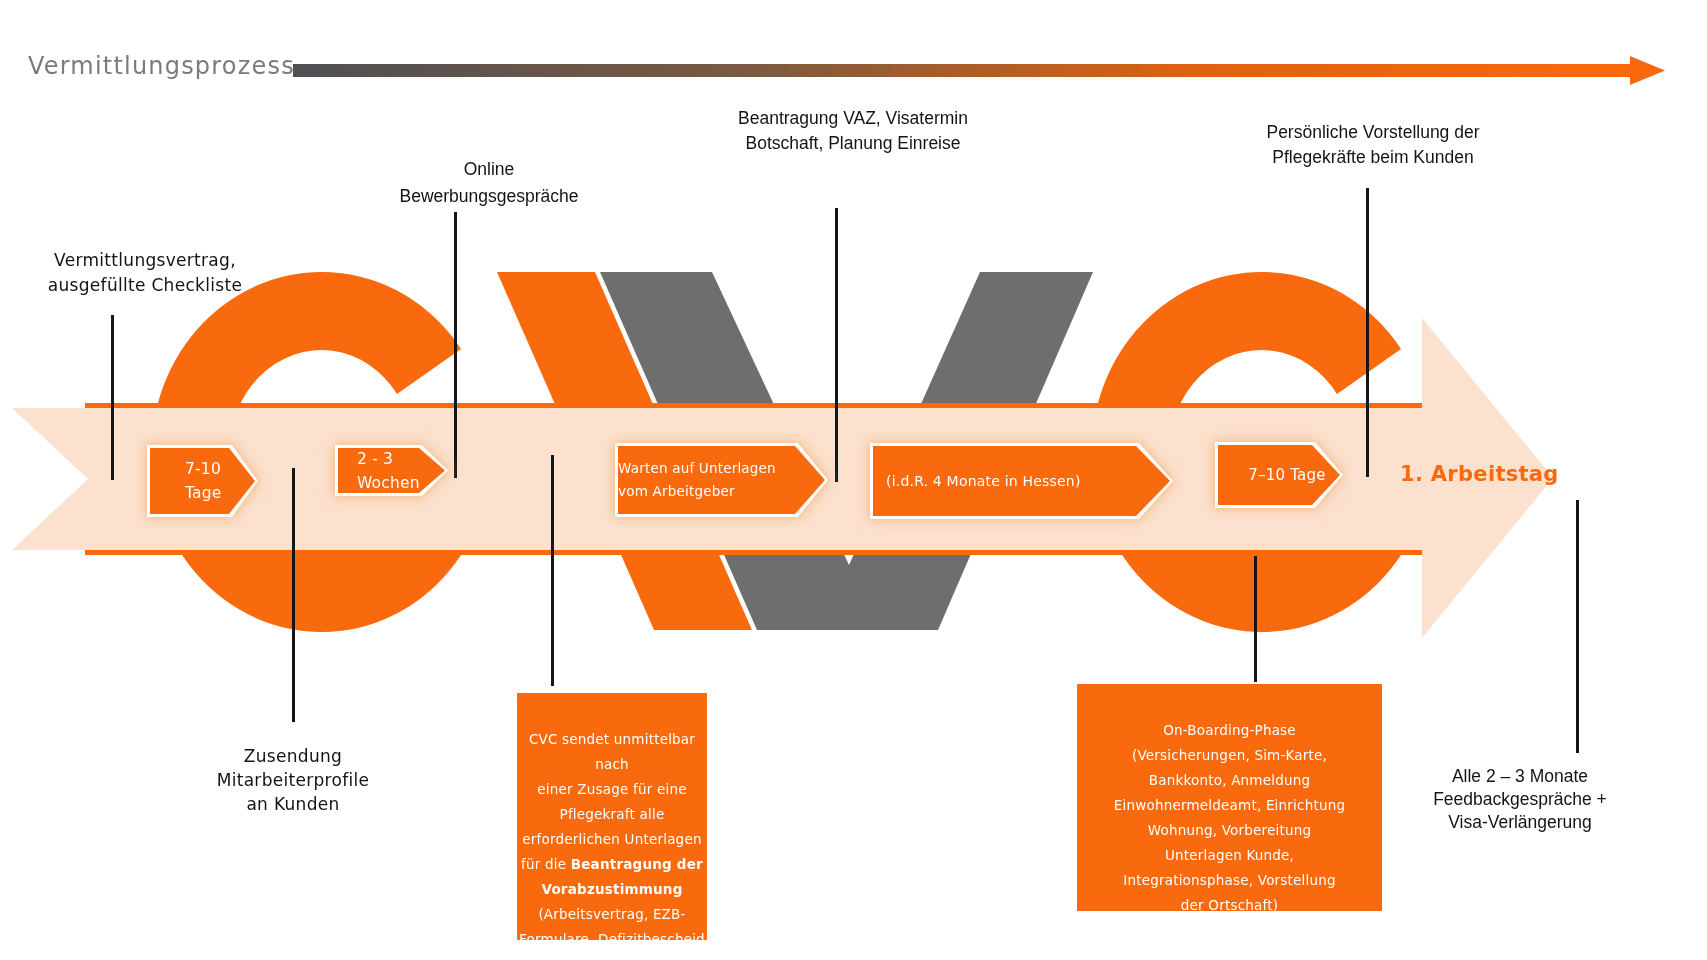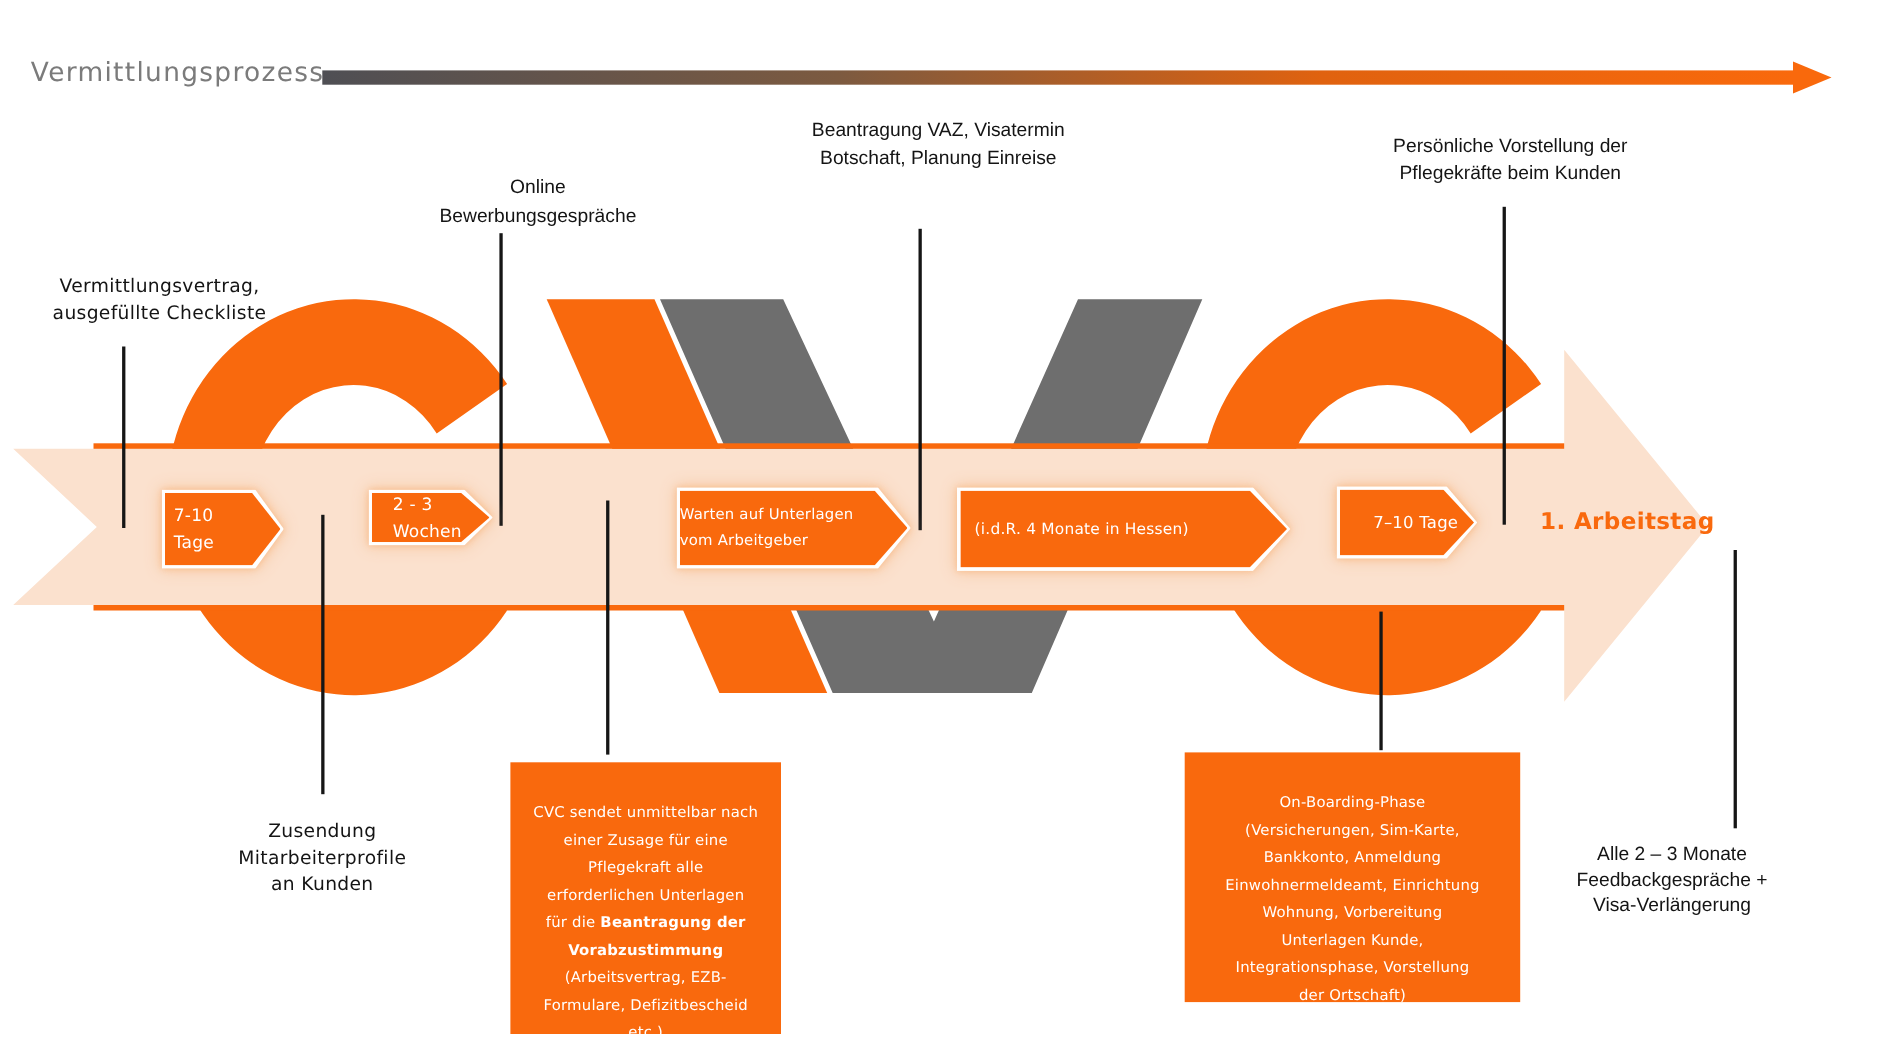--- a/index.html
+++ b/index.html
@@ -78,21 +78,21 @@
 an Kunden</div>
   <div class="lbl calib" style="left:1223px;top:120px;width:300px;font-size:17.5px;line-height:25px;">Persönliche Vorstellung der
 Pflegekräfte beim Kunden</div>
   <div class="lbl calib" style="left:1395px;top:765px;width:250px;font-size:17.5px;line-height:23px;">Alle 2 – 3 Monate
 Feedbackgespräche +
 Visa-Verlängerung</div>
 
   <div class="chev" style="left:147px;top:445px;width:111px;height:72px;">
     <div class="o cp26"></div>
     <div class="i cp26"></div>
-    <div class="txt" style="padding-left:8px;font-size:15.5px;line-height:24px;">
+    <div class="txt" style="padding-left:35px;font-size:15.5px;line-height:24px;">
       <span>7-10</span>
       <span>Tage</span>
     </div>
   </div>
 
   <div class="chev" style="left:335px;top:445px;width:113px;height:51px;">
     <div class="o cp26"></div>
     <div class="i cp26"></div>
     <div class="txt" style="padding-left:19px;font-size:15.5px;line-height:24px;">
       <span>2 - 3</span>
@@ -120,21 +120,21 @@
   <div class="chev" style="left:1215px;top:442px;width:128px;height:66px;">
     <div class="o cp28"></div>
     <div class="i cp28"></div>
     <div class="txt" style="padding-left:16px;font-size:15px;line-height:22px;text-align:center;">
       <span>7–10 Tage</span>
     </div>
   </div>
 
   <div id="arbeitstag">1. Arbeitstag</div>
 
-  <div class="cbox" style="left:464px;top:693px;width:246px;height:238px;font-size:13.5px;line-height:25px;padding-top:9px;">
+  <div class="cbox" style="left:517px;top:693px;width:190px;height:238px;font-size:13.5px;line-height:25px;padding-top:9px;">
     <span>CVC sendet unmittelbar nach
 einer Zusage für eine
 Pflegekraft alle
 erforderlichen Unterlagen
 für die </span><span class="b">Beantragung der
 Vorabzustimmung</span><span>
 (Arbeitsvertrag, EZB-
 Formulare, Defizitbescheid
 etc.)</span>
   </div>

